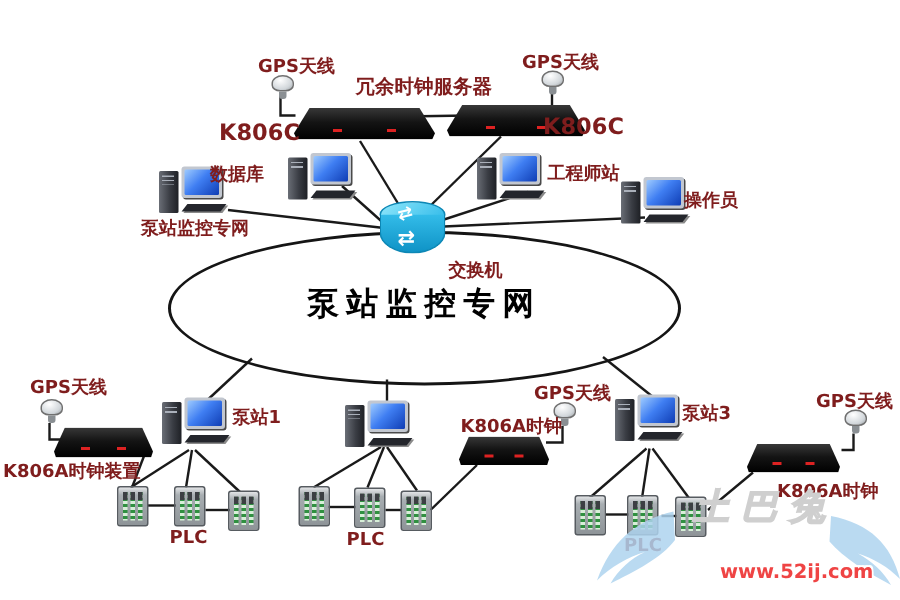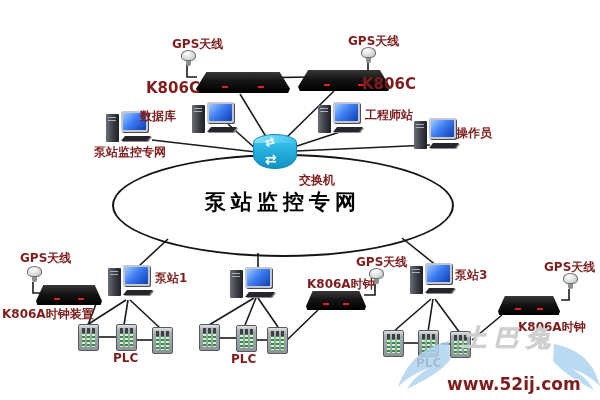--- a/index.html
+++ b/index.html
@@ -60,22 +60,22 @@
   .antenna{width:16px;height:17px;}
   .antenna .dome{width:13px;height:9px;margin:0 auto;border:1px solid #707070;border-radius:50% 50% 38% 38%;
     background:radial-gradient(ellipse at 38% 28%,#ffffff,#d2d7db 65%,#9aa0a4);}
   .antenna .stem{width:5px;height:5px;margin:0 auto;background:#8a8f93;border-radius:0 0 2px 2px;}
 
   
   .wm-ghost{position:absolute;z-index:6;font-size:24px;font-weight:bold;letter-spacing:8px;
     color:rgba(214,214,214,0.55);font-style:italic;-webkit-text-stroke:1px #cfcfcf;}
   .wm-site{position:absolute;z-index:7;font-size:26px;font-weight:bold;letter-spacing:1px;color:#4b7cc4;
     text-shadow:-1px -1px 0 #fff,1px -1px 0 #fff,-1px 1px 0 #fff,1px 1px 0 #fff;}
-  .wm-url{position:absolute;z-index:7;font-size:17px;font-weight:bold;color:#7f1d1d;
-    text-shadow:-1px -1px 0 #fff,1px -1px 0 #fff,-1px 1px 0 #fff,1px 1px 0 #fff;}
+  .wm-url{position:absolute;z-index:7;font-size:13px;font-weight:bold;color:#ef4444;
+    text-shadow:-1px -1px 0 #fff,1px -1px 0 #fff,-1px 1px 0 #fff,1px 1px 0 #fff;margin-left:33px;}
   svg.wings{position:absolute;left:0;top:0;z-index:6;}
 </style>
 </head>
 <body>
 
 <div id="stage">
 
   <svg class="wires" width="600" height="400">
     <g stroke="#1a1a1a" stroke-width="1.6" fill="none">
 
@@ -128,20 +128,21 @@
   <div class="lbl" style="left:172px;top:36px;">GPS天线</div>
   <div class="dev antenna" style="left:180px;top:50px;">
     <div class="dome"></div>
       <div class="stem"></div>
   </div>
   <div class="lbl" style="left:348px;top:33px;">GPS天线</div>
   <div class="dev antenna" style="left:360px;top:47px;">
     <div class="dome"></div>
       <div class="stem"></div>
   </div>
+  <div class="lbl" style="left:237px;top:49px;font-size:13px;">冗余时钟服务器</div>
 
   <div class="lbl small" style="left:146px;top:79px;">K806C</div>
   <div class="dev server" style="left:196px;top:72px;width:94px;">
     <div class="chassis"></div>
       <div class="led1"></div>
       <div class="led2"></div>
   </div>
   <div class="dev server" style="left:298px;top:70px;width:92px;">
     <div class="chassis"></div>
       <div class="led1"></div>

